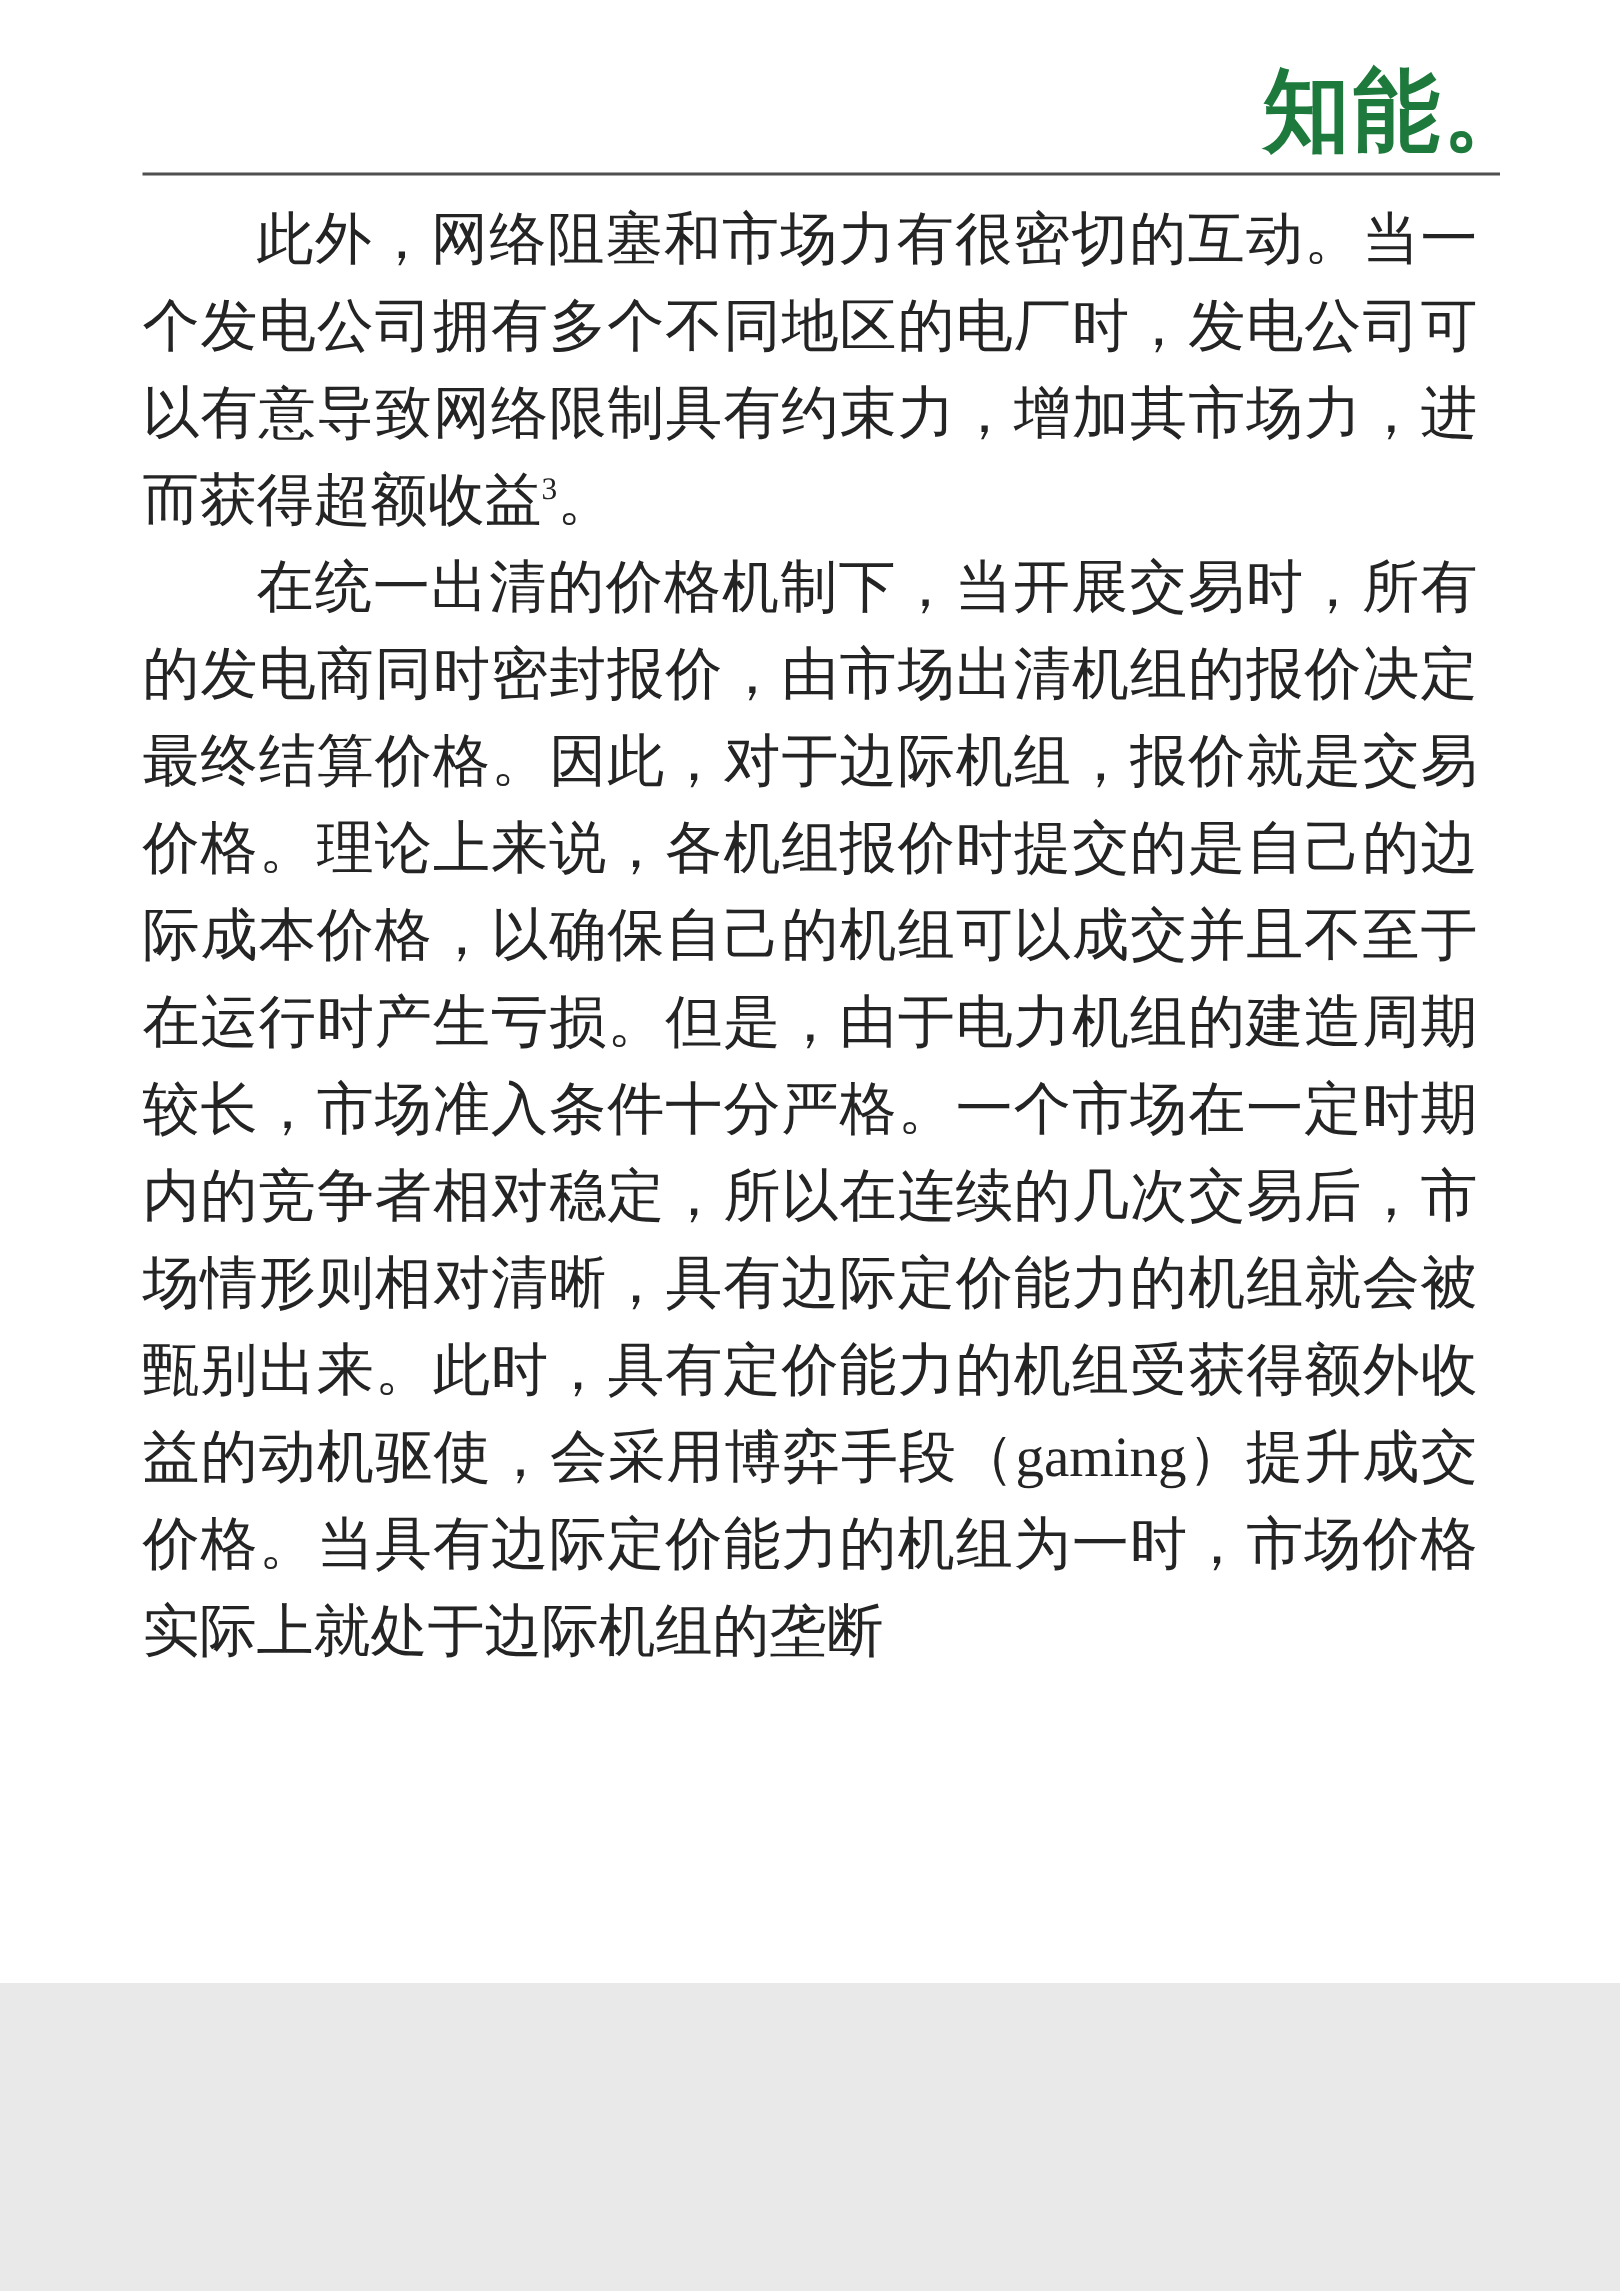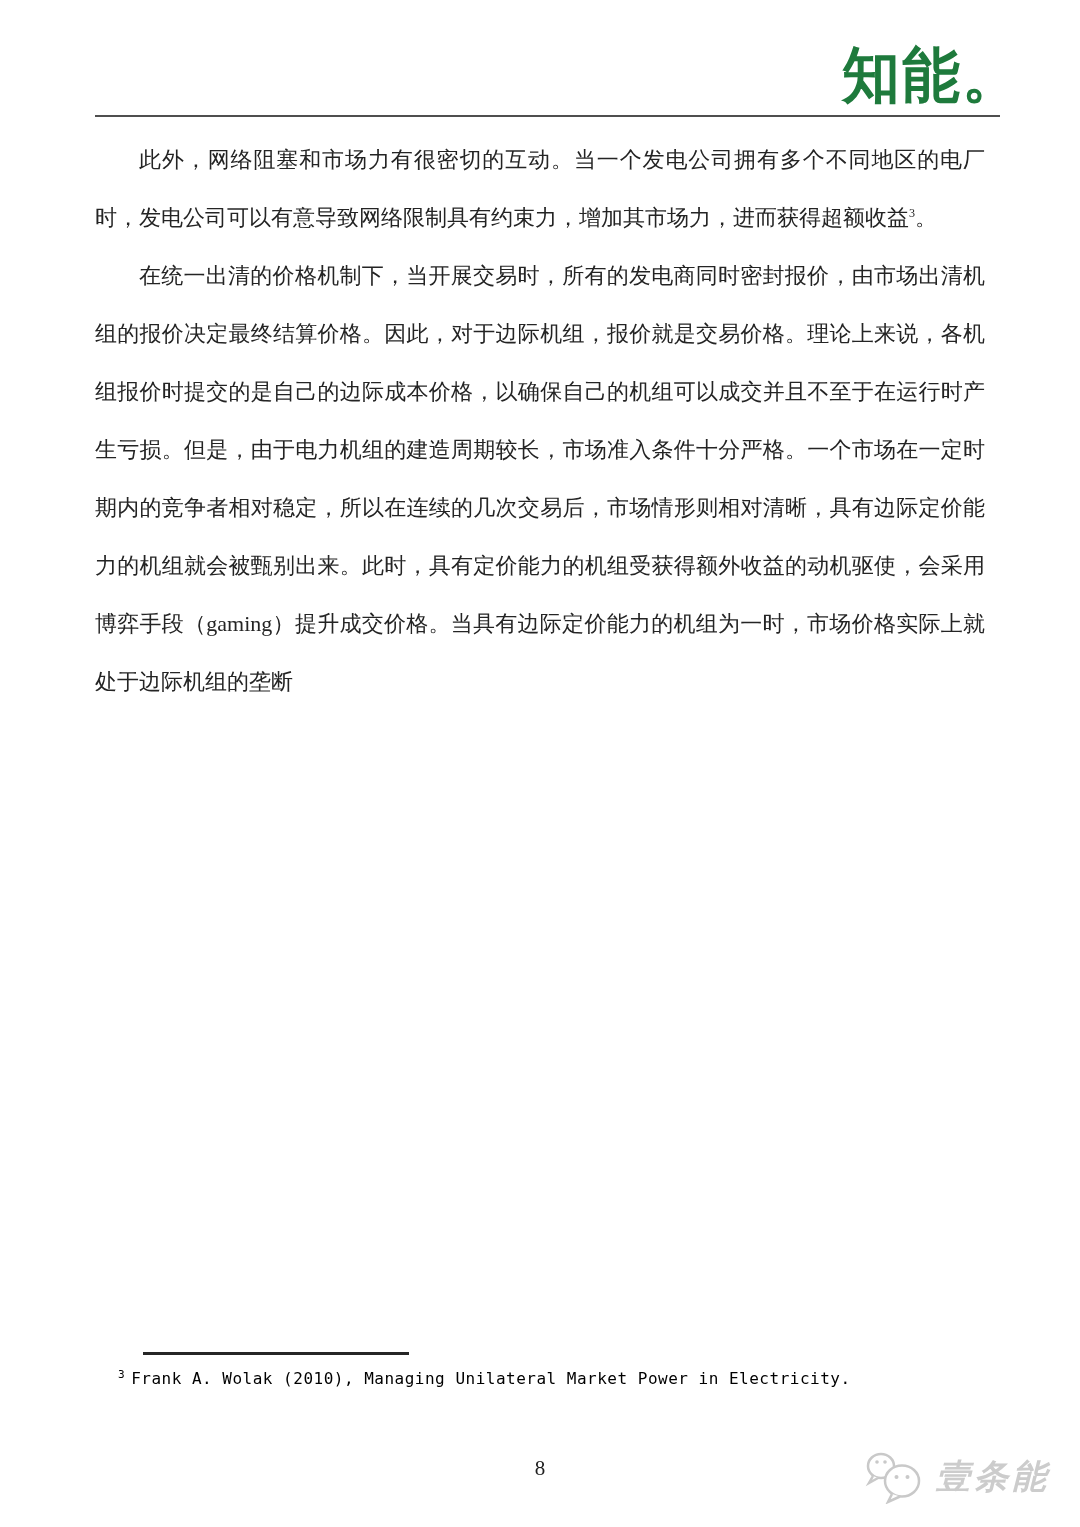--- a/index.html
+++ b/index.html
@@ -1,20 +1,20 @@
 <!DOCTYPE html>
 <html><head>
 <meta charset="utf-8">
 <style>
   * { box-sizing: border-box; margin: 0; padding: 0; }
   html, body { background: #e9e9e9; }
   .page {
     position: relative;
     width: 1080px;
-    height: 1527px;
+    height: 1322px;
     margin: 0 auto;
     background: #ffffff;
     overflow: hidden;
     font-family: "Liberation Serif", "DejaVu Serif", serif;
   }
   .brand-logo {
     position: absolute;
     top: 46px;
     right: 58px;
     font-family: "Liberation Sans", "DejaVu Sans", sans-serif;
@@ -30,21 +30,21 @@
     left: 95px;
     width: 905px;
     height: 2px;
     background: #4f4f4f;
   }
   .content {
     position: absolute;
     top: 131px;
     left: 95px;
     width: 890px;
-    font-size: 22px;
+    font-size: 38px;
     line-height: 58px;
     color: #242424;
     text-align: justify;
     text-justify: inter-ideograph;
   }
   .content p { text-indent: 2em; margin: 0; }
   .content sup {
     font-size: 0.55em;
     vertical-align: super;
     line-height: 0;

